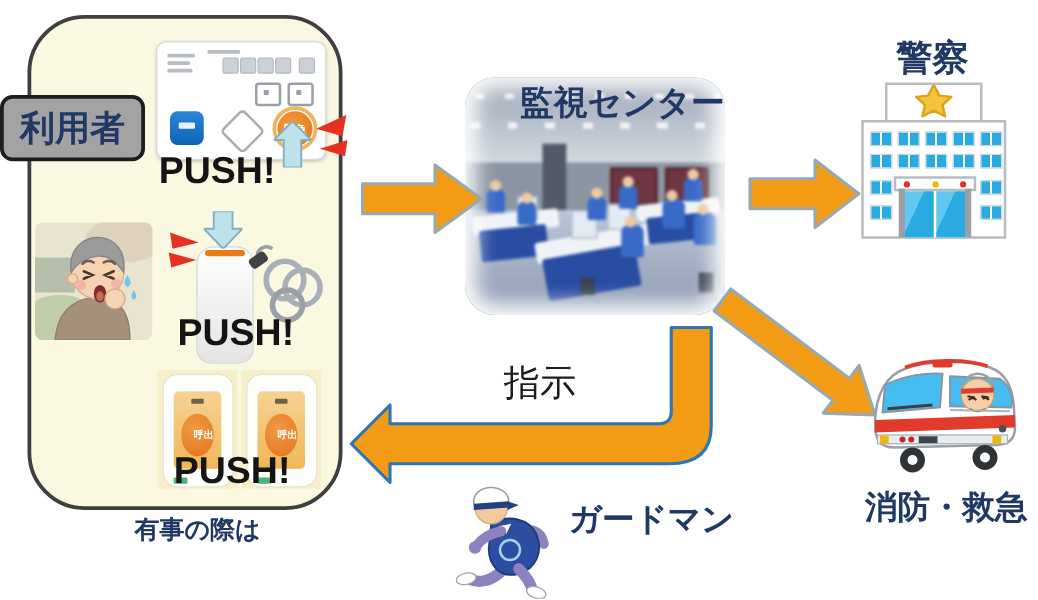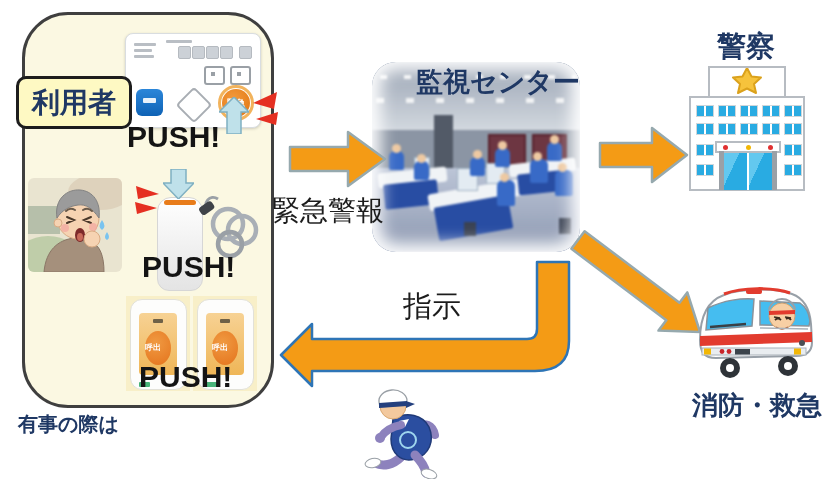--- a/index.html
+++ b/index.html
@@ -2,25 +2,25 @@
 <html><head>
 <meta charset="utf-8">
 <style>
   html,body{margin:0;padding:0;background:#fff;}
   .canvas{position:relative;width:830px;height:480px;background:#ffffff;overflow:hidden;
           font-family:"Liberation Sans","DejaVu Sans",sans-serif;}
   .abs{position:absolute;}
   
   .user-box{left:22px;top:12px;width:246px;height:390px;background:#FBF8E2;
             border:3px solid #3f3f3f;border-radius:46px;z-index:1;}
-  .user-label{left:16px;top:76px;width:110px;height:47px;background:#fef9c3;border:3px solid #1d1d1d;
+  .user-label{left:0;top:76px;width:110px;height:47px;background:#a3a3a3;border:3px solid #1d1d1d;
               border-radius:10px;display:flex;align-items:center;justify-content:center;
               font-weight:bold;font-size:28px;color:#1F3864;z-index:4;}
   .push{font-weight:bold;font-size:30px;color:#141414;z-index:3;letter-spacing:0px;}
-  .caption{left:18px;top:412px;width:280px;text-align:left;color:#1F3864;font-weight:bold;
+  .caption{left:18px;top:412px;width:280px;text-align:center;color:#1F3864;font-weight:bold;
            font-size:20px;line-height:1.25;z-index:2;}
   
   .panel{left:125px;top:33px;width:134px;height:93px;background:#fff;border:1px solid #d9dde0;
          border-radius:8px;box-shadow:0 1px 3px rgba(0,0,0,.18);z-index:2;}
   .pbar{position:absolute;background:#b9bec4;height:3px;border-radius:1px;}
   .pdisp{position:absolute;width:11px;height:11px;background:#ccd1d7;border:1px solid #b5bac0;border-radius:2px;}
   .pmini{position:absolute;width:17px;height:15px;background:#fff;border:2px solid #9aa0a6;border-radius:3px;}
   .pmini::after{content:"";position:absolute;left:5px;top:4px;width:4px;height:4px;background:#9aa0a6;}
   .pblue{position:absolute;left:10px;top:55px;width:27px;height:27px;border-radius:6px;
          background:linear-gradient(#2b86d9,#0e62b5);}
@@ -38,21 +38,21 @@
   .pendant-strip{position:absolute;left:6px;top:2px;right:6px;height:5px;background:#e87c1a;border-radius:3px;}
   
   .pad{width:64px;height:95px;background:#f8efc8;z-index:1;}
   .walldev{position:absolute;left:4px;top:3px;width:55px;height:89px;background:#fdfdfc;
            border:1px solid #e2e1d8;border-radius:12px;}
   .wpanel{position:absolute;left:8px;top:13px;width:38px;height:62px;border-radius:4px;
           background:linear-gradient(#f7d294,#efb657);}
   .wslot{position:absolute;left:14px;top:6px;width:10px;height:4px;background:#6f6147;border-radius:1px;}
   .woval{position:absolute;left:6px;top:18px;width:26px;height:34px;border-radius:50%;
          background:radial-gradient(circle at 40% 35%,#f09a42,#e4731c);display:flex;flex-direction:column;
-         align-items:flex-start;justify-content:center;color:#fff;font-size:8px;font-weight:bold;line-height:1;}
+         align-items:flex-end;justify-content:center;color:#fff;font-size:8px;font-weight:bold;line-height:1;}
   .woval span{display:block;}
   .wgreen{position:absolute;left:8px;bottom:2px;width:11px;height:5px;background:#49b47a;border-radius:1px;}
   
   .photo{left:372px;top:62px;width:208px;height:190px;border-radius:24px;overflow:hidden;z-index:1;background:#c9d1de;}
   .photo-inner{position:absolute;inset:0;filter:blur(1.1px) saturate(1.05);}
   .ph{position:absolute;}
   .ph-fade{position:absolute;inset:0;border-radius:24px;box-shadow:inset 0 0 16px 9px rgba(255,255,255,.95);z-index:3;}
   .ph-person{position:absolute;width:15px;height:19px;background:#3a6ac2;border-radius:6px 6px 2px 2px;}
   .ph-person::before{content:"";position:absolute;left:3px;top:-7px;width:9px;height:9px;border-radius:50%;background:#ecc9a4;}
   .ph-desk{background:#f0f3f6;border-radius:3px;}
@@ -213,21 +213,20 @@
     <div class="ph-fade"></div>
   </div>
 
   <svg class="abs arrows" width="830" height="480" viewBox="0 0 830 480">
     <polygon points="290,147 348,147 348,132 385,159 348,186 348,171 290,171" fill="#F49B15" stroke="#96A9AE" stroke-width="2.5" stroke-linejoin="round"></polygon>
     <polygon points="600,143 652,143 652,128 687,155 652,182 652,167 600,167" fill="#F49B15" stroke="#96A9AE" stroke-width="2.5" stroke-linejoin="round"></polygon>
     <polygon points="584.6,231.2 679.5,302.7 687.3,292.4 700,332 658.5,330.6 666.3,320.3 571.4,248.8" fill="#F49B15" stroke="#96A9AE" stroke-width="2.5" stroke-linejoin="round"></polygon>
     <path d="M569,262 L569,341 Q569,371 535,371 L312,371 L312,386 L281,355 L312,324 L312,339 L527,339 Q537,339 537,329 L537,262 Z" fill="#F49B15" stroke="#2E75B6" stroke-width="2.5" stroke-linejoin="round"></path>
   </svg>
 
-  <div class="abs blk z4" style="left:272px;top:192px;font-size:28px;">緊急警報</div>
   <div class="abs blk z4" style="left:403px;top:287px;font-size:29px;">指示</div>
 
   <div class="abs navy" style="left:717px;top:27px;font-size:29px;z-index:4;">警察</div>
   <div class="abs police">
     <div class="psign">
       <svg width="74" height="28" viewBox="0 0 74 28">
         <polygon points="37,3 41.5,11.5 51,12.5 44,19 46,28 37,23.5 28,28 30,19 23,12.5 32.5,11.5" fill="#f6c33c" stroke="#dba21c" stroke-width="2" stroke-linejoin="round" transform="translate(0,-3)"></polygon>
       </svg>
     </div>
     <div class="pbuild">
@@ -300,15 +299,16 @@
     <path d="M32,17 l8,-1" stroke="#3a2d22" stroke-width="2" stroke-linecap="round"></path>
     <path d="M16,19 A14,11 0 0,1 44,17 L43,22 L17,24 Z" fill="#ffffff" stroke="#9aa0a6" stroke-width="1.3"></path>
     <path d="M16,20 L44,18 L44,23 L16,25 Z" fill="#24407e"></path>
     <path d="M43,18 L52,21 L43,25 Z" fill="#24407e"></path>
     <path d="M38,42 C28,44 22,48 18,54" stroke="#8d82bd" stroke-width="8" fill="none" stroke-linecap="round"></path>
     <circle cx="17" cy="55" r="5" fill="#8d82bd"></circle>
     <path d="M52,72 C58,78 62,84 63,90" stroke="#8d82bd" stroke-width="9" fill="none" stroke-linecap="round"></path>
     <ellipse cx="66" cy="91" rx="8" ry="4.5" fill="#ffffff" stroke="#9aa0a6" transform="rotate(18 66 91)"></ellipse>
   </svg>
   <div class="abs navy" style="left:455px;top:398px;font-size:26px;line-height:1.35;z-index:4;">
+    <div>ガードマン</div>
   </div>
 
 </div>
 
 </body></html>

